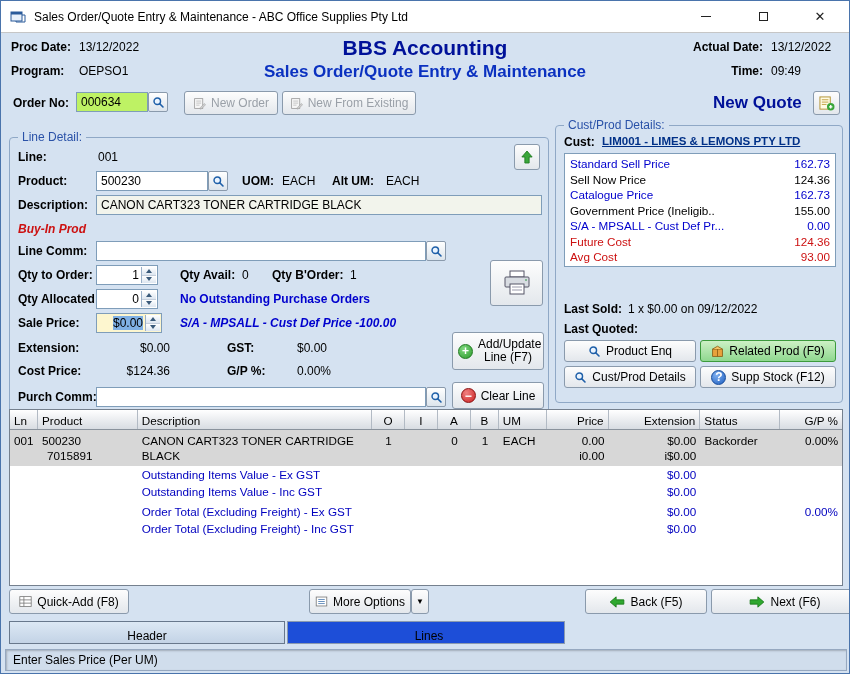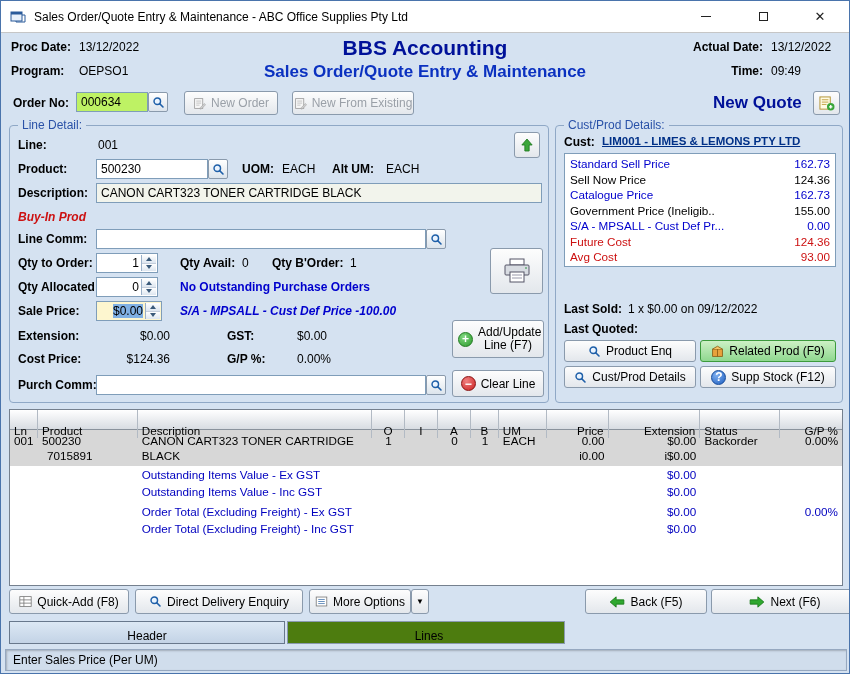--- a/index.html
+++ b/index.html
@@ -56,34 +56,34 @@
                  justify-content:center; color:#fff; font-weight:bold; font-size:12px; line-height:12px; flex:0 0 auto; }
   .ic-plus { background:radial-gradient(circle at 35% 30%, #7fd87f, #2d9a2d); border:1px solid #1f7a1f; }
   .ic-minus { background:radial-gradient(circle at 35% 30%, #f08080, #cc2222); border:1px solid #8a1010; }
   .ic-quest { background:radial-gradient(circle at 35% 30%, #7fb0f0, #1f5fc0); border:1px solid #134a9a; }
 
   
   .grid { position:absolute; left:8px; top:408px; width:834px; height:177px; background:#fff;
           border:1px solid #75808e; }
   .thead { display:flex; height:20px; background:linear-gradient(#ffffff,#d8dce2);
            border-bottom:1px solid #8a929c; }
-  .th { padding:14px 4px; border-right:1px solid #b2bac4; font-size:11.7px; white-space:nowrap; overflow:hidden; }
+  .th { padding:4px 4px; border-right:1px solid #b2bac4; font-size:11.7px; white-space:nowrap; overflow:hidden; }
   .cell { padding:1px 4px; font-size:11.7px; line-height:15px; white-space:nowrap; overflow:hidden; }
   .c0{width:28px}.c1{width:100px}.c2{width:235px}.c3{width:33px}.c4{width:33px}.c5{width:33px}
   .c6{width:28px}.c7{width:48px}.c8{width:62px}.c9{width:92px}.c10{width:80px}.c11{width:62px}
   .r { text-align:right; } .ctr { text-align:center; }
   .trow { display:flex; }
   .row-sel { background:#d7d7d7; }
   .sumrow { display:flex; color:#0000bf; line-height:16px;align-items:center; }
   .ind { padding-left:5px; }
 
   
   .tab { position:absolute; top:620px; height:23px; border:1px solid #68788c;
          background:linear-gradient(#dce8f4,#c3d3e6); display:flex; align-items:flex-end; justify-content:center; }
-  .tab.active { background:#4d7c0f; border-color:#8a9ab0;padding-left:6px; }
+  .tab.active { background:#1d4ed8; border-color:#8a9ab0;padding-left:6px; }
   .statusbar { position:absolute; left:4px; top:648px; width:842px; height:22px;
                border:1px solid #96a8c0; background:#d0ddec; box-shadow:inset 1px 1px 2px rgba(0,0,0,.22);
                display:flex; align-items:center; padding-left:7px; }
   svg { flex:0 0 auto; }
 </style>
 </head>
 <body>
 
 <div class="window">
 
@@ -129,21 +129,21 @@
   <div class="btn disabled" style="left:183px;top:90px;width:94px;height:24px">
     <svg viewBox="0 0 16 16" width="13" height="13">
         <rect x="2" y="2" width="10" height="12" fill="#f6f6f6" stroke="#999"></rect>
         <line x1="4" y1="5" x2="10" y2="5" stroke="#bbb"></line>
         <line x1="4" y1="7.5" x2="10" y2="7.5" stroke="#bbb"></line>
         <line x1="4" y1="10" x2="8" y2="10" stroke="#bbb"></line>
         <path d="M9 13 L14 8 L15.5 9.5 L10.5 14.5 L9 15 Z" fill="#cfcfcf" stroke="#999" stroke-width="0.6"></path>
       </svg>
     <span>New Order</span>
   </div>
-  <div class="btn disabled" style="left:291px;top:90px;width:122px;height:24px">
+  <div class="btn disabled" style="left:281px;top:90px;width:134px;height:24px">
     <svg viewBox="0 0 16 16" width="13" height="13">
         <rect x="2" y="2" width="10" height="12" fill="#f6f6f6" stroke="#999"></rect>
         <line x1="4" y1="5" x2="10" y2="5" stroke="#bbb"></line>
         <line x1="4" y1="7.5" x2="10" y2="7.5" stroke="#bbb"></line>
         <line x1="4" y1="10" x2="8" y2="10" stroke="#bbb"></line>
         <path d="M9 13 L14 8 L15.5 9.5 L10.5 14.5 L9 15 Z" fill="#cfcfcf" stroke="#999" stroke-width="0.6"></path>
       </svg>
     <span>New From Existing</span>
   </div>
   <span class="abs b navy" style="left:712px;top:92px;font-size:17px">New Quote</span>
@@ -151,21 +151,21 @@
     <svg viewBox="0 0 18 16" width="17" height="15">
         <rect x="2" y="1" width="11" height="13" fill="#fffbe4" stroke="#b09030"></rect>
         <line x1="4" y1="4" x2="11" y2="4" stroke="#c0a040"></line>
         <line x1="4" y1="6.5" x2="11" y2="6.5" stroke="#c0a040"></line>
         <line x1="4" y1="9" x2="9" y2="9" stroke="#c0a040"></line>
         <circle cx="13.5" cy="11.5" r="4" fill="#3aa63a"></circle>
         <path d="M13.5 9.7 v3.6 M11.7 11.5 h3.6" stroke="#fff" stroke-width="1.4"></path>
       </svg>
   </div>
 
-  <div class="group" style="left:8px;top:124px;width:540px;height:278px">
+  <div class="group" style="left:8px;top:136px;width:540px;height:278px">
     <span class="group-label">Line Detail:</span>
 
     <span class="abs b" style="left:8px;top:12px">Line:</span>
     <span class="abs" style="left:88px;top:12px">001</span>
     <div class="btn" style="right:8px;top:6px;width:26px;height:26px">
       <svg viewBox="0 0 14 16" width="12" height="14">
           <path d="M7 1 L13 8 H9.5 V15 H4.5 V8 H1 Z" fill="#3aa63a" stroke="#1f7a1f"></path>
         </svg>
     </div>
 
@@ -418,27 +418,20 @@
 
   <div class="btn" style="left:8px;top:588px;width:120px;height:25px">
     <svg viewBox="0 0 16 16" width="13" height="13">
         <rect x="1" y="2" width="14" height="12" fill="#fff" stroke="#777"></rect>
         <line x1="1" y1="6" x2="15" y2="6" stroke="#777"></line>
         <line x1="1" y1="10" x2="15" y2="10" stroke="#777"></line>
         <line x1="6" y1="2" x2="6" y2="14" stroke="#777"></line>
       </svg>
     <span>Quick-Add (F8)</span>
   </div>
-  <div class="btn" style="left:134px;top:588px;width:168px;height:25px">
-    <svg viewBox="0 0 16 16" width="13" height="13">
-        <circle cx="6.5" cy="6.5" r="4" fill="#eaf4ff" stroke="#1e5fa8" stroke-width="1.8"></circle>
-        <line x1="9.5" y1="9.5" x2="13.5" y2="13.5" stroke="#1e5fa8" stroke-width="2" stroke-linecap="round"></line>
-      </svg>
-    <span>Direct Delivery Enquiry</span>
-  </div>
   <div class="btn" style="left:308px;top:588px;width:102px;height:25px">
     <svg viewBox="0 0 16 16" width="13" height="13">
         <rect x="1.5" y="2.5" width="13" height="11" fill="#fff" stroke="#777"></rect>
         <line x1="4" y1="5.5" x2="12" y2="5.5" stroke="#4a7ab0"></line>
         <line x1="4" y1="8" x2="12" y2="8" stroke="#4a7ab0"></line>
         <line x1="4" y1="10.5" x2="12" y2="10.5" stroke="#4a7ab0"></line>
       </svg>
     <span>More Options</span>
   </div>
   <div class="btn" style="left:410px;top:588px;width:18px;height:25px">

